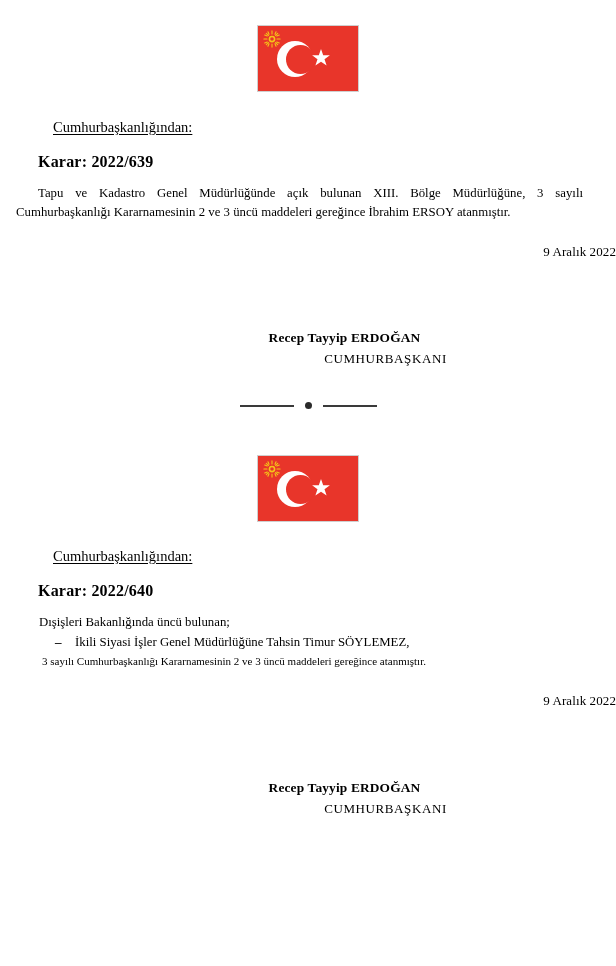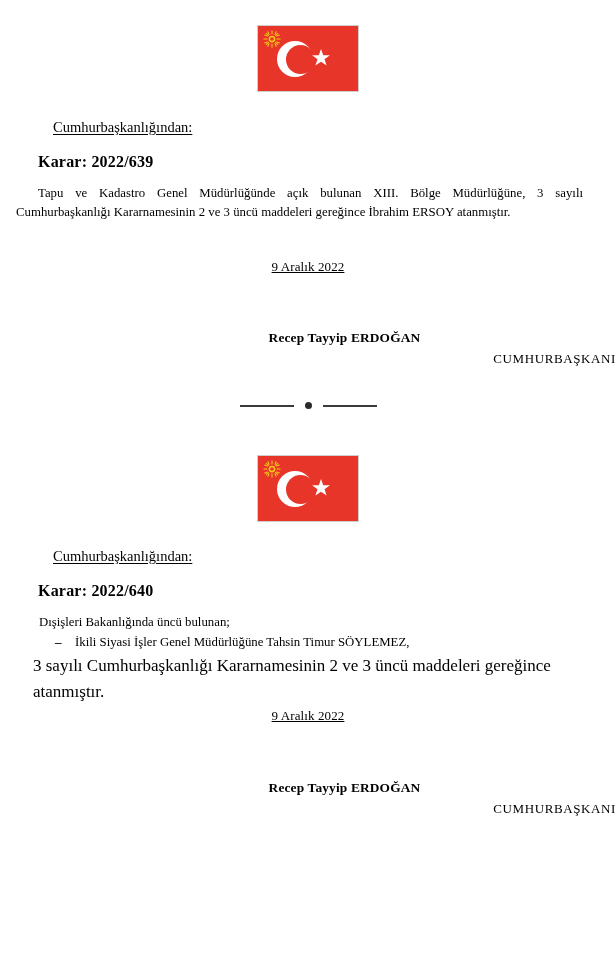--- a/index.html
+++ b/index.html
@@ -120,50 +120,48 @@
     padding-left: 42px;
     position: relative;
   }
   .bullets li .dash {
     position: absolute;
     left: 22px;
     top: 0;
   }
   .closing-line {
     margin: 1px 0 0 0;
-    padding: 0 33px 0 33px;
-    font-size: 17px;
+    padding: 0 33px 0 42px;
+    font-size: 11px;
     line-height: 1.5;
   }
   .date {
-    margin: 15px;
+    margin: 0;
     padding: 0;
     font-size: 13px;
-    text-align: center;
+    text-align: right;
     letter-spacing: 0.1px;
-    text-decoration: underline;
   }
   .sign-block {
     margin: 0;
     padding: 0 33px 0 0;
     text-align: center;
   }
   .sign-name {
     margin: 0;
     font-size: 13.4px;
     font-weight: bold;
     letter-spacing: 0.15px;
     padding-left: 73px;
   }
   .sign-title {
     margin: 5px 0 0 0;
     font-size: 13px;
     letter-spacing: 0.6px;
     padding-left: 155px;
-    text-align: right;
   }
 
   
   .separator {
     display: flex;
     align-items: center;
     justify-content: center;
     gap: 11px;
   }
   .separator .rule {

